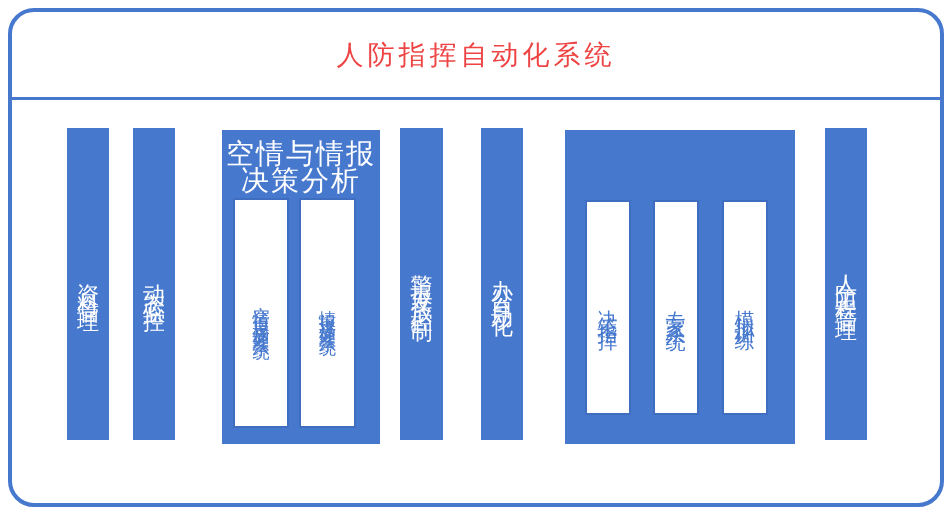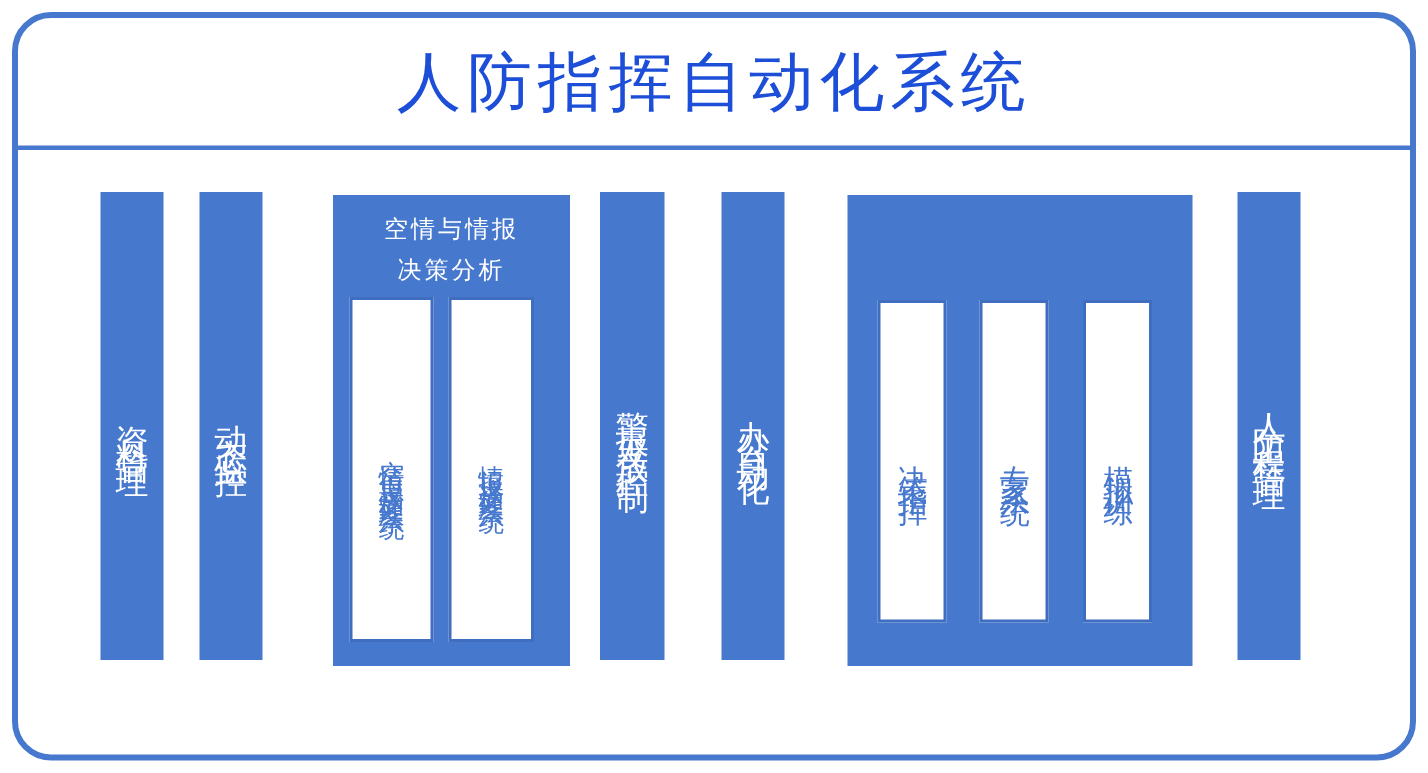--- a/index.html
+++ b/index.html
@@ -20,22 +20,22 @@
   .header {
     position: absolute;
     left: 0; top: 0; right: 0;
     height: 88px;
     border-bottom: 3px solid #4678CE;
     display: flex;
     align-items: center;
     justify-content: center;
   }
   .title {
-    font-size: 43px;
-    color: #1d4ed8;
+    font-size: 27px;
+    color: #ef4444;
     letter-spacing: 4px;
   }
   .bar {
     position: absolute;
     background: #4678CE;
     display: flex;
     align-items: center;
     justify-content: center;
   }
   .bar .vtext {
@@ -47,21 +47,21 @@
     line-height: 1;
   }
   .group {
     position: absolute;
     background: #4678CE;
   }
   .group-header {
     margin-top: 10px;
     text-align: center;
     color: #ffffff;
-    font-size: 16px;
+    font-size: 28px;
     line-height: 27px;
     letter-spacing: 2px;
   }
   .subbox {
     position: absolute;
     background: #ffffff;
     border: 2px solid #3f6dc0;
     display: flex;
     align-items: center;
     justify-content: center;

